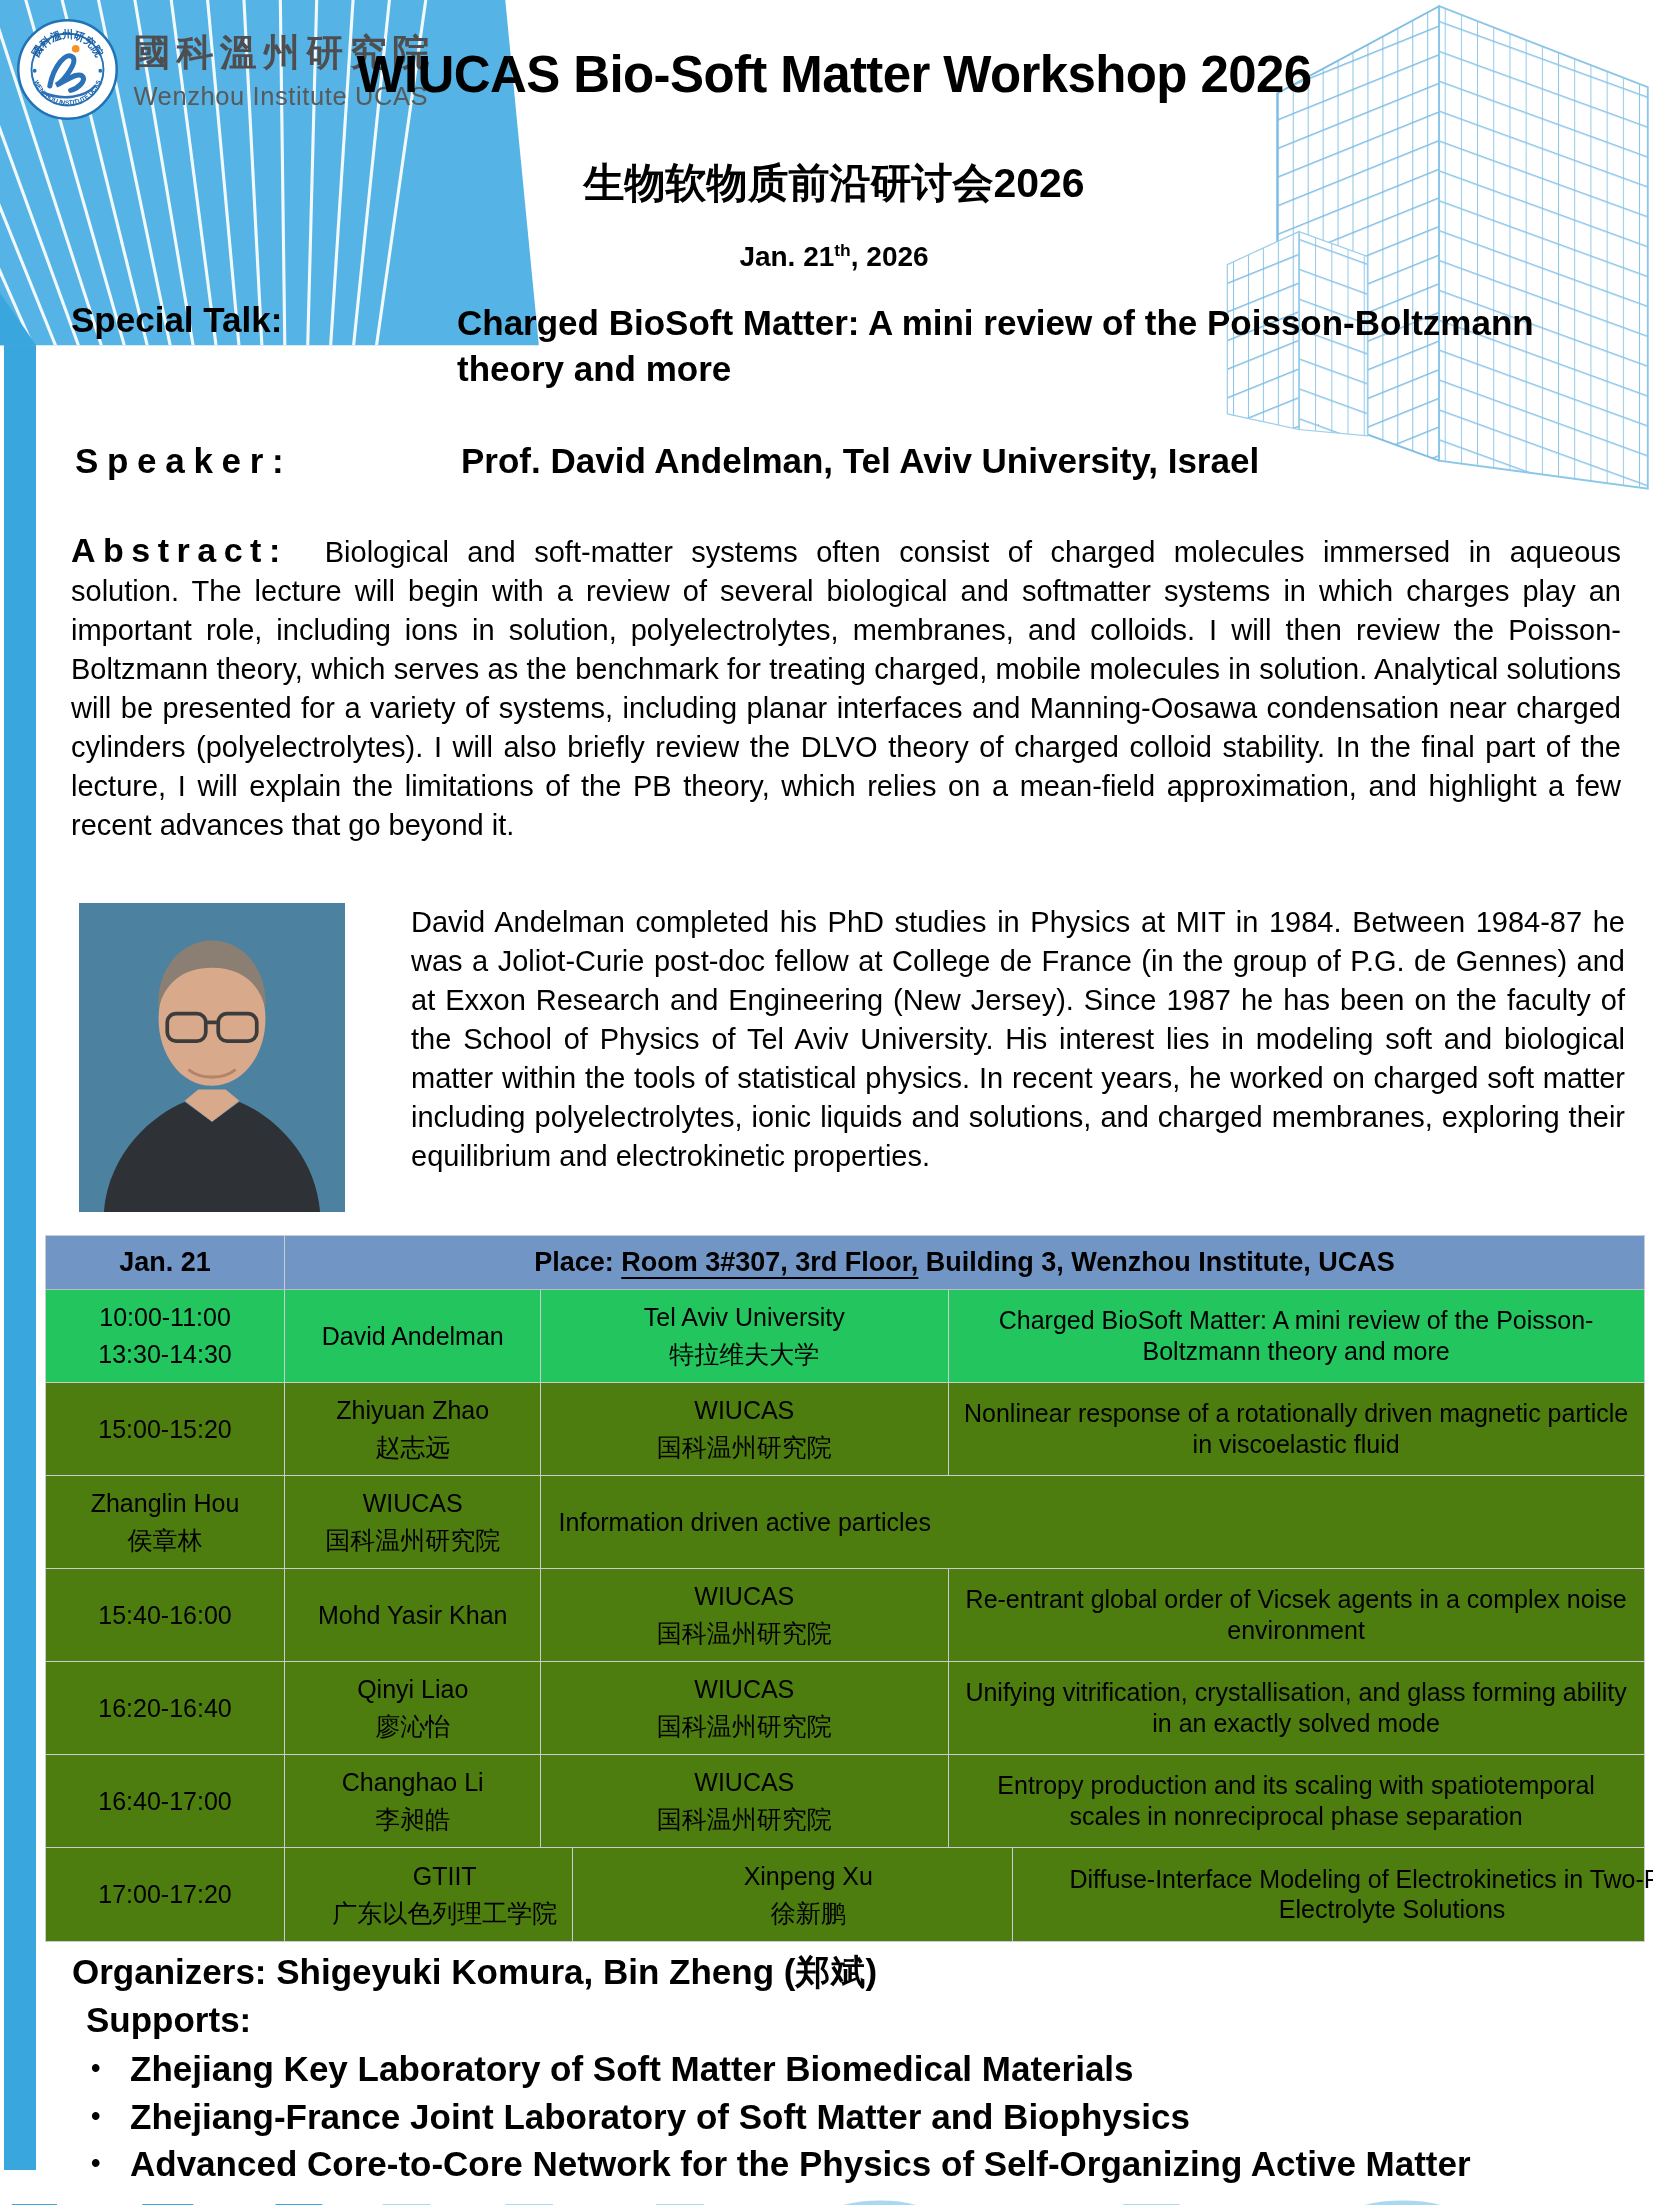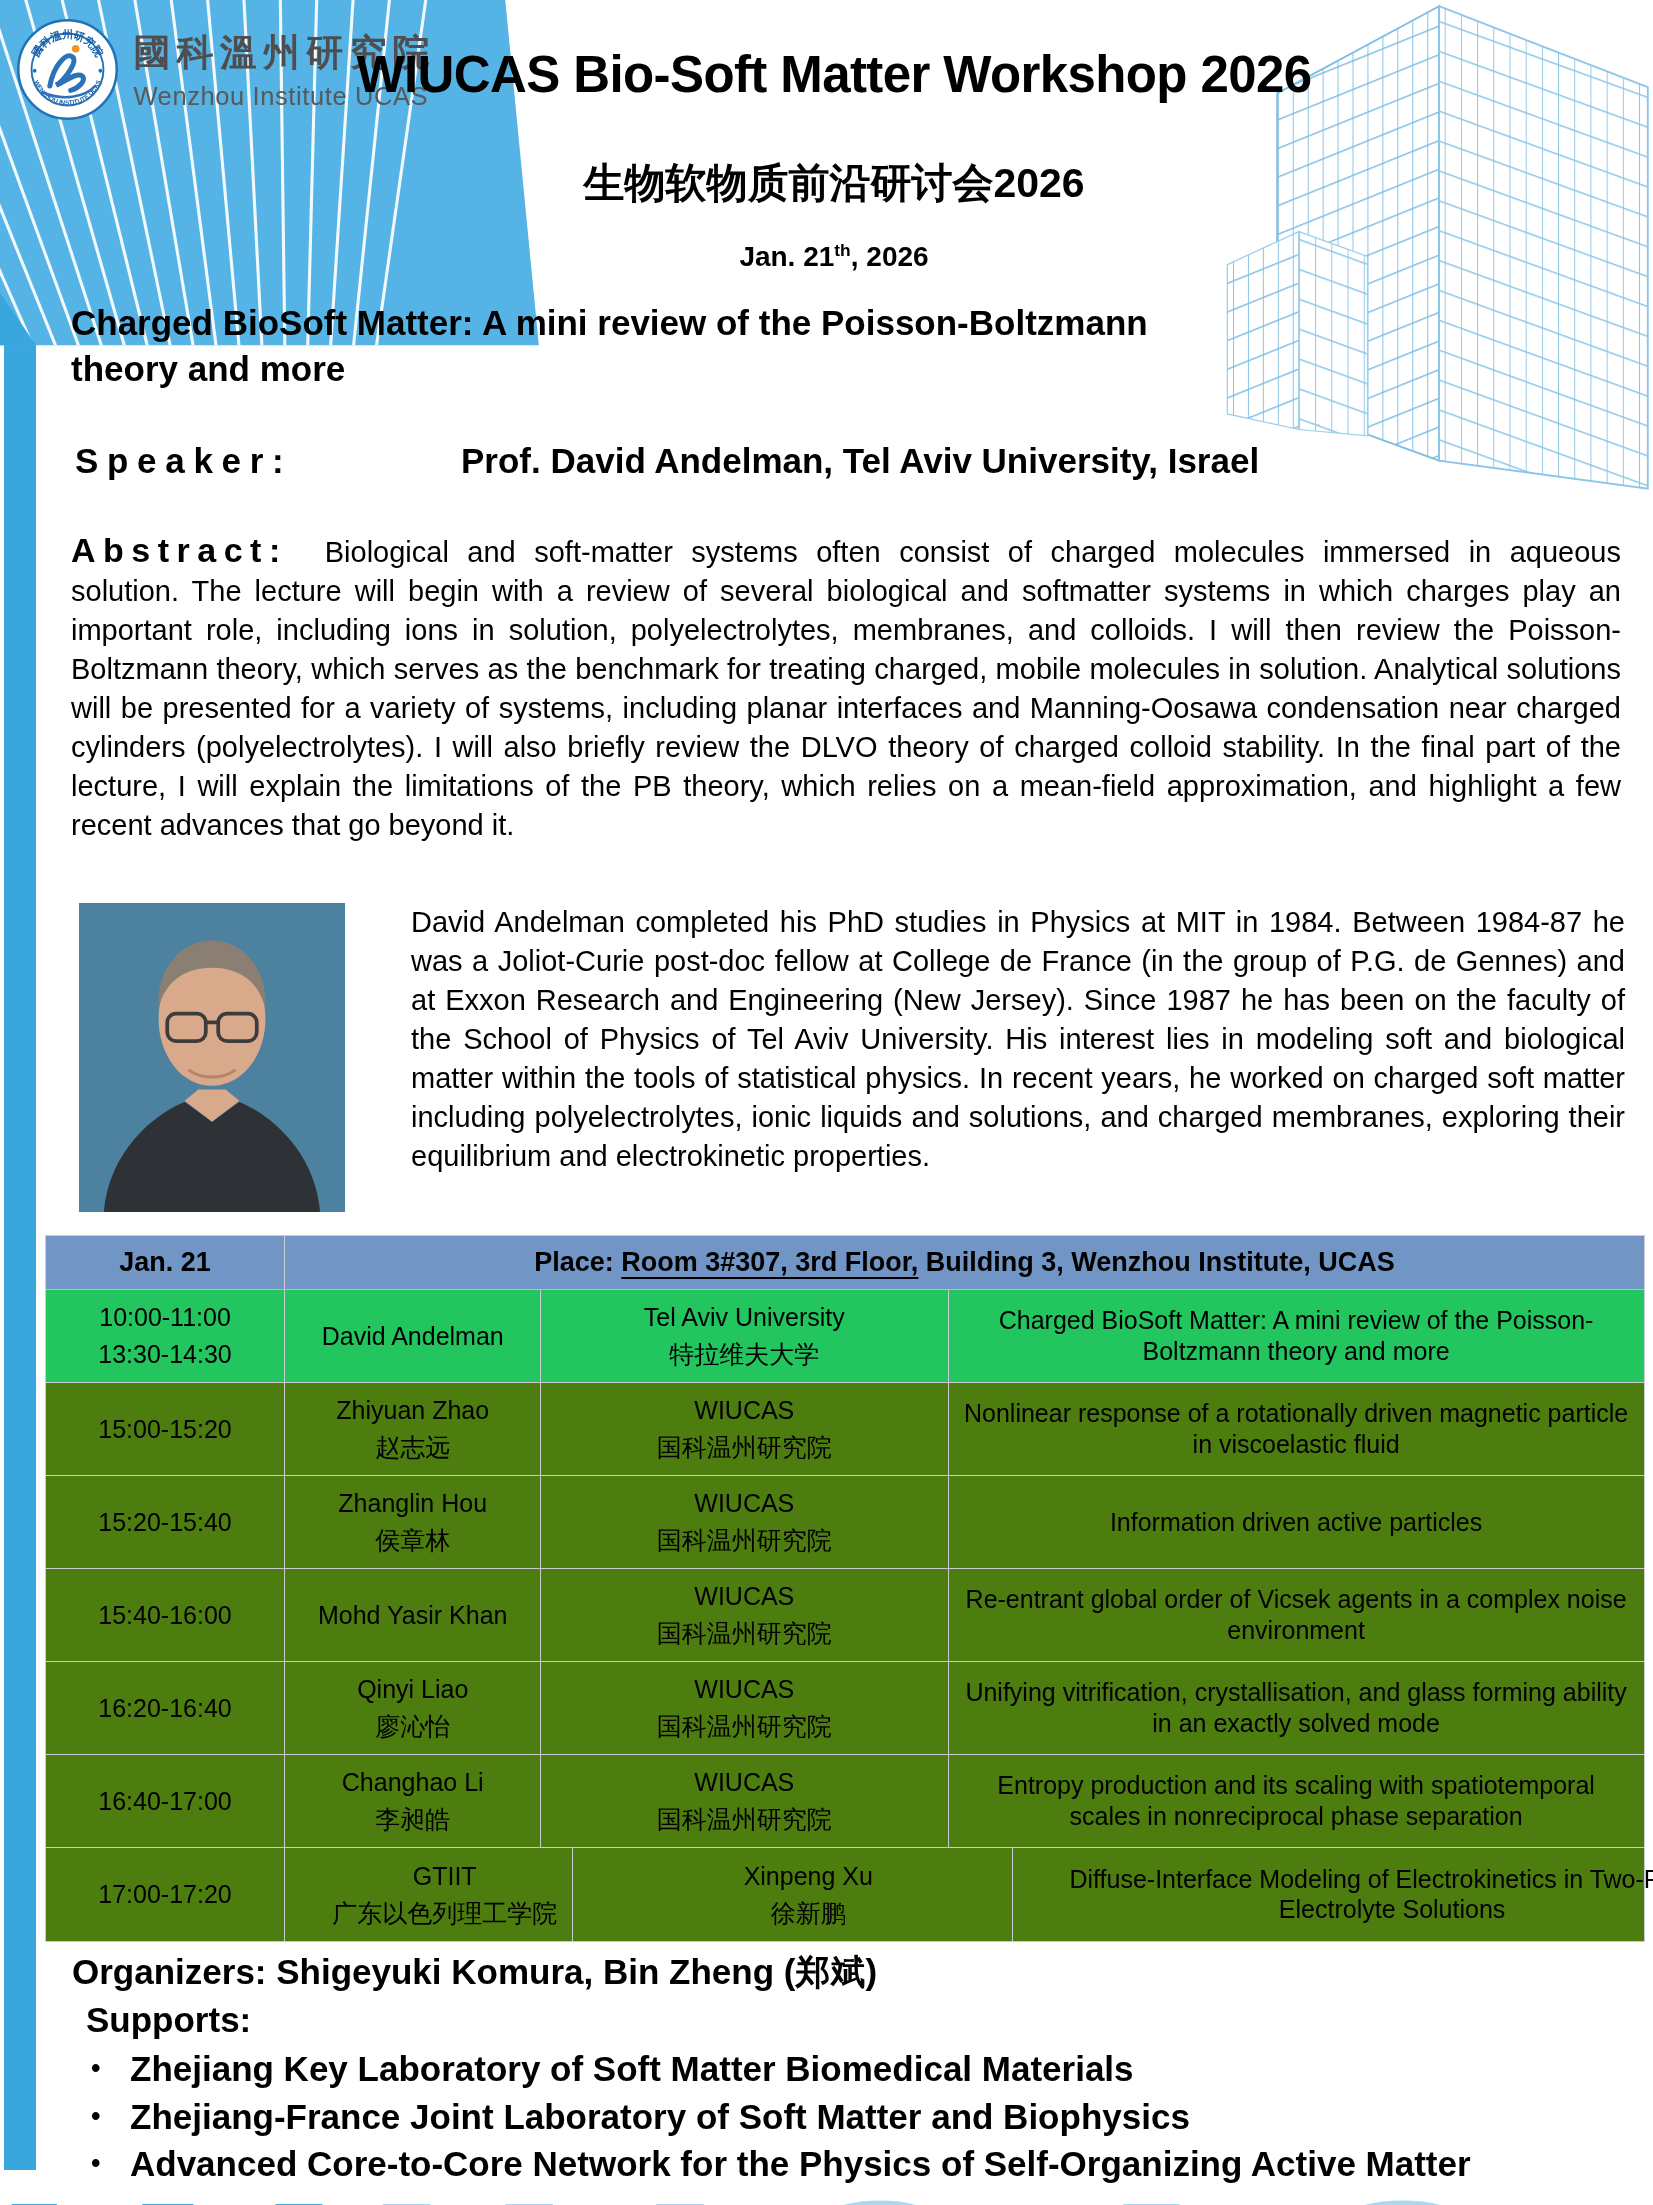--- a/index.html
+++ b/index.html
@@ -150,20 +150,21 @@
 </div>
 
 <div class="title-block">
   <div class="main-title">WIUCAS Bio-Soft Matter Workshop 2026</div>
   <div class="sub-title">生物软物质前沿研讨会2026</div>
   <div class="date-line"><span>Jan. 21</span><sup>th</sup><span>, 2026</span></div>
 </div>
 
 <div class="content">
   <div class="special-row">
+    <div class="row-label">Special  Talk:</div>
     <div class="special-title">Charged BioSoft Matter: A mini review of the Poisson-Boltzmann theory and more</div>
   </div>
 
   <div class="speaker-row">
     <div class="row-label">Speaker:</div>
     <div class="speaker-name">Prof. David Andelman, Tel Aviv University, Israel</div>
   </div>
 
   <div class="abstract-par"><span class="abstract-label">Abstract:</span><span>Biological and soft-matter systems often consist of charged molecules immersed in aqueous solution. The lecture will begin with a review of several biological and softmatter systems in which charges play an important role, including ions in solution, polyelectrolytes, membranes, and colloids. I will then review the Poisson-Boltzmann theory, which serves as the benchmark for treating charged, mobile molecules in solution. Analytical solutions will be presented for a variety of systems, including planar interfaces and Manning-Oosawa condensation near charged cylinders (polyelectrolytes). I will also briefly review the DLVO theory of charged colloid stability. In the final part of the lecture, I will explain the limitations of the PB theory, which relies on a mean-field approximation, and highlight a few recent advances that go beyond it.</span></div>
 
@@ -219,23 +220,20 @@
           <div class="tcell">
             <div>WIUCAS</div>
             <div>国科温州研究院</div>
           </div>
           <div class="tcell">
             <div>Nonlinear response of a rotationally driven magnetic particle in viscoelastic fluid</div>
           </div>
         </div>
         <div class="trow">
           <div class="tcell">
-            <div>15:20-15:40</div>
-          </div>
-          <div class="tcell">
             <div>Zhanglin Hou</div>
             <div>侯章林</div>
           </div>
           <div class="tcell">
             <div>WIUCAS</div>
             <div>国科温州研究院</div>
           </div>
           <div class="tcell">
             <div>Information driven active particles</div>
           </div>

